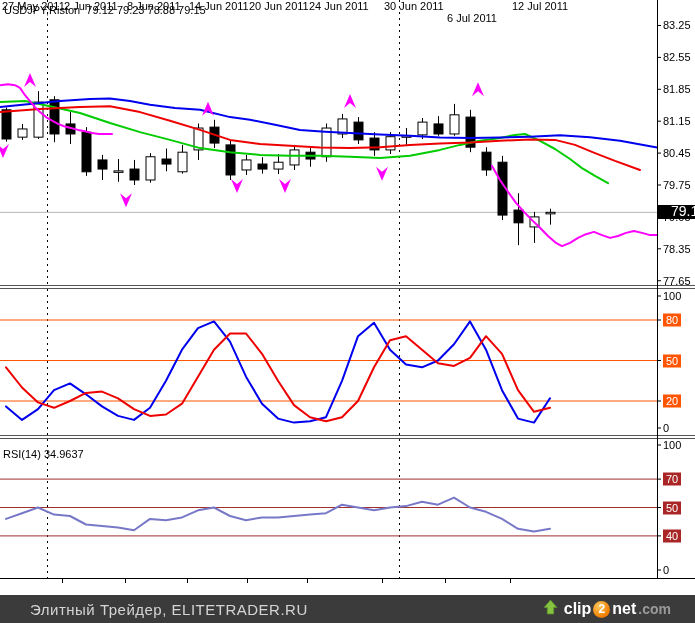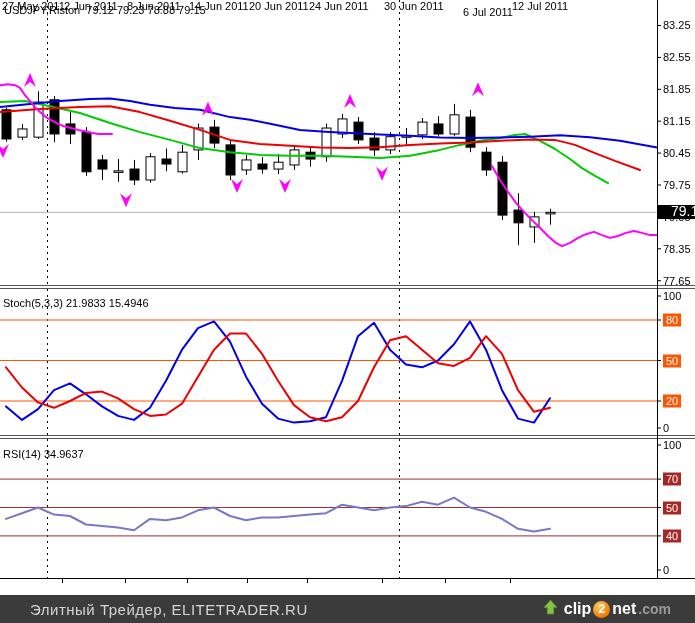--- a/index.html
+++ b/index.html
@@ -169,21 +169,20 @@
         <line x1="657" y1="428" x2="661" y2="428" stroke="#000" stroke-width="1"></line>
         <line x1="657" y1="445" x2="661" y2="445" stroke="#000" stroke-width="1"></line>
         <line x1="657" y1="479.1" x2="661" y2="479.1" stroke="#000" stroke-width="1"></line>
         <line x1="657" y1="507.5" x2="661" y2="507.5" stroke="#000" stroke-width="1"></line>
         <line x1="657" y1="535.9" x2="661" y2="535.9" stroke="#000" stroke-width="1"></line>
         <line x1="657" y1="570" x2="661" y2="570" stroke="#000" stroke-width="1"></line>
       </svg>
 
     <div id="hdr"><span>USDJPY,Riston</span><span>  </span><span>79.12 79.23 78.88 79.15</span></div>
 
-    <div id="stoch-title" class="panel-title">Stoch(5,3,3) 21.9833 15.4946</div>
     <div id="rsi-title" class="panel-title">RSI(14) 34.9637</div>
 
     <div id="labels-layer">
         <div class="label" style="left: 663px; top: 25.4964px;">83.25</div>
         <div class="label" style="left: 663px; top: 57.3982px;">82.55</div>
         <div class="label" style="left: 663px; top: 89.3px;">81.85</div>
         <div class="label" style="left: 663px; top: 121.202px;">81.15</div>
         <div class="label" style="left: 663px; top: 153.104px;">80.45</div>
         <div class="label" style="left: 663px; top: 185.005px;">79.75</div>
         <div class="label" style="left: 663px; top: 216.907px;">79.05</div>
@@ -199,21 +198,21 @@
         <div class="axis-box" style="left: 663px; top: 507.5px; background: rgb(170, 38, 38);">50</div>
         <div class="axis-box" style="left: 663px; top: 535.9px; background: rgb(170, 38, 38);">40</div>
         <div class="label" style="left: 663px; top: 570px;">0</div>
         <div class="xdate" style="left: 2px; top: 0px;">27 May 2011</div>
         <div class="xdate" style="left: 64px; top: 0px;">2 Jun 2011</div>
         <div class="xdate" style="left: 127px; top: 0px;">8 Jun 2011</div>
         <div class="xdate" style="left: 189px; top: 0px;">14 Jun 2011</div>
         <div class="xdate" style="left: 249px; top: 0px;">20 Jun 2011</div>
         <div class="xdate" style="left: 309px; top: 0px;">24 Jun 2011</div>
         <div class="xdate" style="left: 384px; top: 0px;">30 Jun 2011</div>
-        <div class="xdate" style="left: 447px; top: 6px; margin-left: 16px;">6 Jul 2011</div>
+        <div class="xdate" style="left: 447px; top: 12px;">6 Jul 2011</div>
         <div class="xdate" style="left: 512px; top: 0px;">12 Jul 2011</div>
       </div>
     <div id="cur-price-box" style="top: 212.35px;">79.15</div>
   </div>
 
   <div id="banner">
     <span id="banner-title">Элитный Трейдер, ELITETRADER.RU</span>
     <span id="clip2net">
       <span class="arrow-icon">
         <svg width="17" height="17" viewBox="0 0 16 16">

